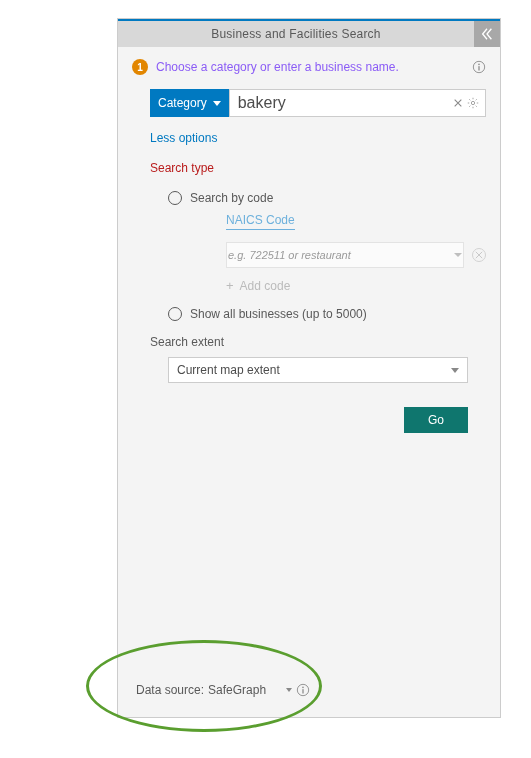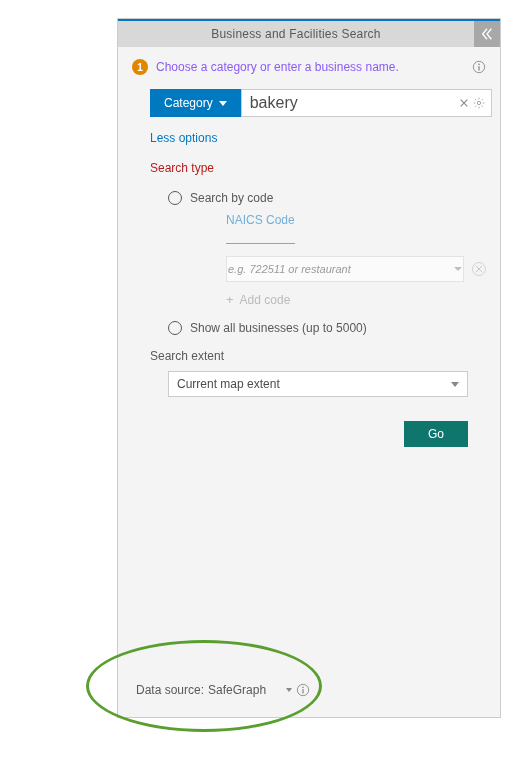--- a/index.html
+++ b/index.html
@@ -9,34 +9,34 @@
     .panel-title { flex: 1; text-align: center; color: #595959; font-size: 12px; letter-spacing: 0.2px; }
     .collapse-btn { width: 26px; height: 26px; background: #a8a8a8; display: flex; align-items: center; justify-content: center; cursor: pointer; }
     .collapse-btn svg { width: 14px; height: 14px; }
     .panel-body { padding: 12px 14px; flex: 1; position: relative; }
     .step-row { display: flex; align-items: center; gap: 8px; margin-bottom: 14px; }
     .step-badge { width: 16px; height: 16px; border-radius: 50%; background: #e28600; color: #fff; font-size: 10px; display: flex; align-items: center; justify-content: center; font-weight: 600; }
     .step-text { flex: 1; color: #8b5cf6; font-size: 12px; }
     .info-icon { width: 14px; height: 14px; cursor: pointer; }
     .info-icon svg { display: block; }
     .search-row { display: flex; margin-bottom: 14px; padding-left: 18px; }
-    .category-btn { background: #0079c1; color: #fff; border: none; padding: 6px 14px; font-size: 12px; display: flex; align-items: center; gap: 6px; cursor: pointer; height: 28px; }
+    .category-btn { background: #0079c1; color: #fff; border: none; padding: 6px 8px; font-size: 12px; display: flex; align-items: center; gap: 6px; cursor: pointer; height: 28px; }
     .category-btn .caret { width: 0; height: 0; border-left: 4px solid transparent; border-right: 4px solid transparent; border-top: 5px solid #fff; }
     .search-input-wrap { flex: 1; background: #fff; border: 1px solid #ccc; height: 28px; display: flex; align-items: center; padding: 0 4px 0 8px; }
     .search-input { flex: 1; border: none; outline: none; font-size: 16px; color: #4c4c4c; background: transparent; }
     .clear-icon, .gear-icon { cursor: pointer; padding: 2px; display: flex; align-items: center; }
     .link-less-options { color: #0079c1; font-size: 12px; cursor: pointer; padding-left: 18px; margin-bottom: 16px; display: inline-block; }
     .section-label { font-size: 12px; color: #b91c1c; padding-left: 18px; margin-bottom: 16px; }
     .radio-group { padding-left: 36px; }
     .radio-row { display: flex; align-items: center; gap: 8px; margin-bottom: 14px; cursor: pointer; }
     .radio-outer { width: 14px; height: 14px; border: 1.5px solid #595959; border-radius: 50%; display: flex; align-items: center; justify-content: center; }
     .radio-outer.checked .radio-inner { width: 6px; height: 6px; border-radius: 50%; background: #595959; }
     .radio-label { color: #595959; font-size: 12px; }
     .naics-block { padding-left: 58px; margin-top: -6px; margin-bottom: 14px; }
-    .naics-link { color: #56a5d8; font-size: 12px; border-bottom: 1px solid #56a5d8; padding-bottom: 16px; display: inline-block; margin-bottom: 12px; cursor: pointer; opacity: 0.85; }
+    .naics-link { color: #56a5d8; font-size: 12px; border-bottom: 1px solid #56a5d8; padding-bottom: 2px; display: inline-block; margin-bottom: 12px; cursor: pointer; opacity: 0.85; }
     .naics-input-row { display: flex; align-items: center; gap: 8px; margin-bottom: 10px; }
     .naics-input-wrap { flex: 1; background: #fff; border: 1px solid #ddd; height: 26px; display: flex; align-items: center; padding: 0 1px; opacity: 0.7; }
     .naics-input { flex: 1; border: none; outline: none; font-size: 11px; font-style: italic; color: #aaa; background: transparent; }
     .naics-caret { width: 0; height: 0; border-left: 4px solid transparent; border-right: 4px solid transparent; border-top: 4px solid #aaa; }
     .naics-remove { width: 14px; height: 14px; border: 1px solid #bbb; border-radius: 50%; display: flex; align-items: center; justify-content: center; cursor: pointer; opacity: 0.6; }
     .add-code-row { display: flex; align-items: center; gap: 6px; color: #bbb; font-size: 12px; cursor: pointer; }
     .plus-icon { font-size: 13px; color: #bbb; }
     .extent-label { font-size: 12px; color: #595959; padding-left: 18px; margin-top: 12px; margin-bottom: 8px; }
     .extent-select { margin-left: 36px; width: calc(100% - 54px); background: #fff; border: 1px solid #ccc; height: 26px; display: flex; align-items: center; padding: 0 8px; cursor: pointer; }
     .extent-select .sel-text { flex: 1; font-size: 12px; color: #4c4c4c; }

